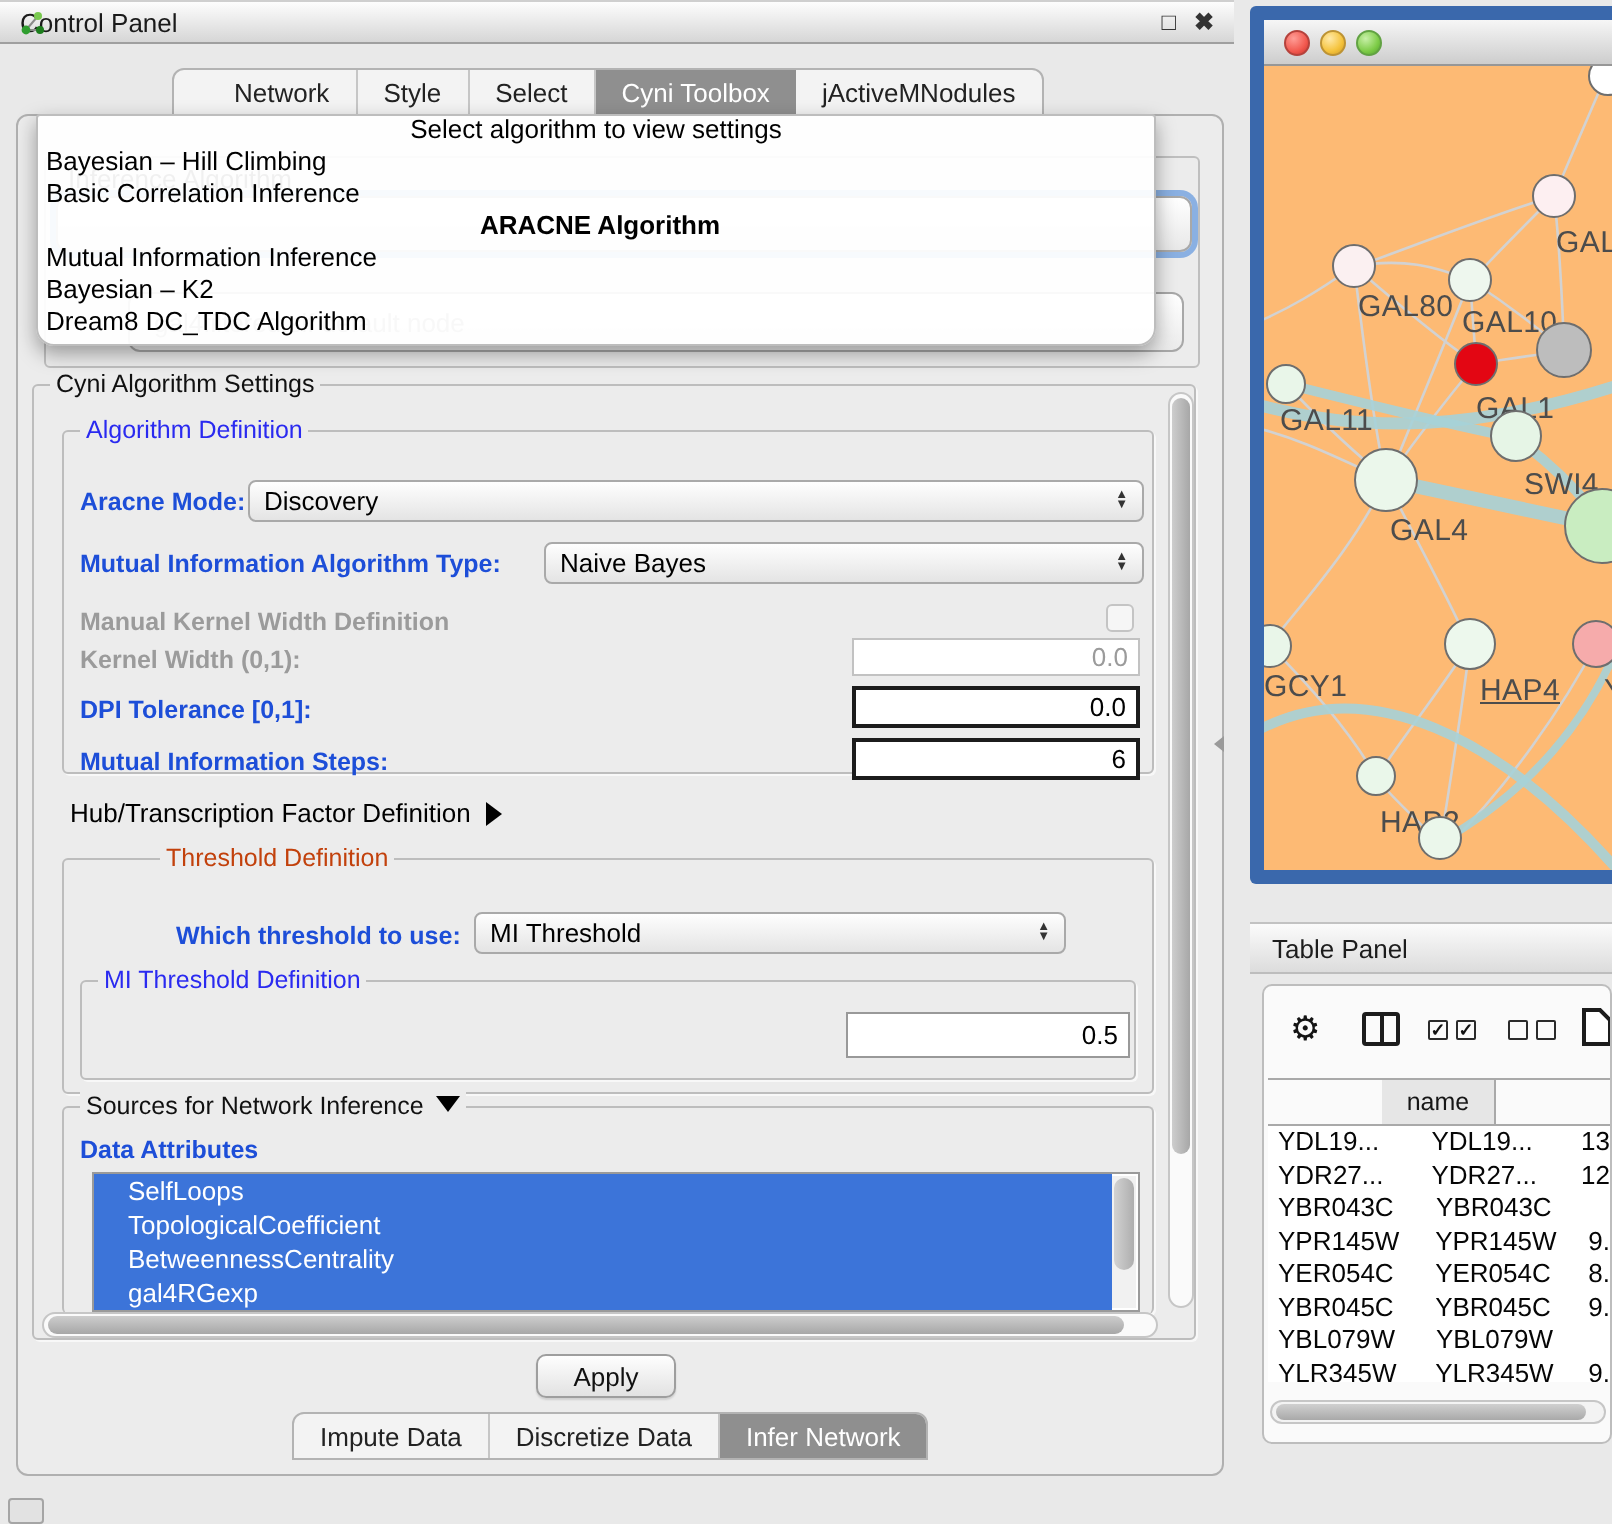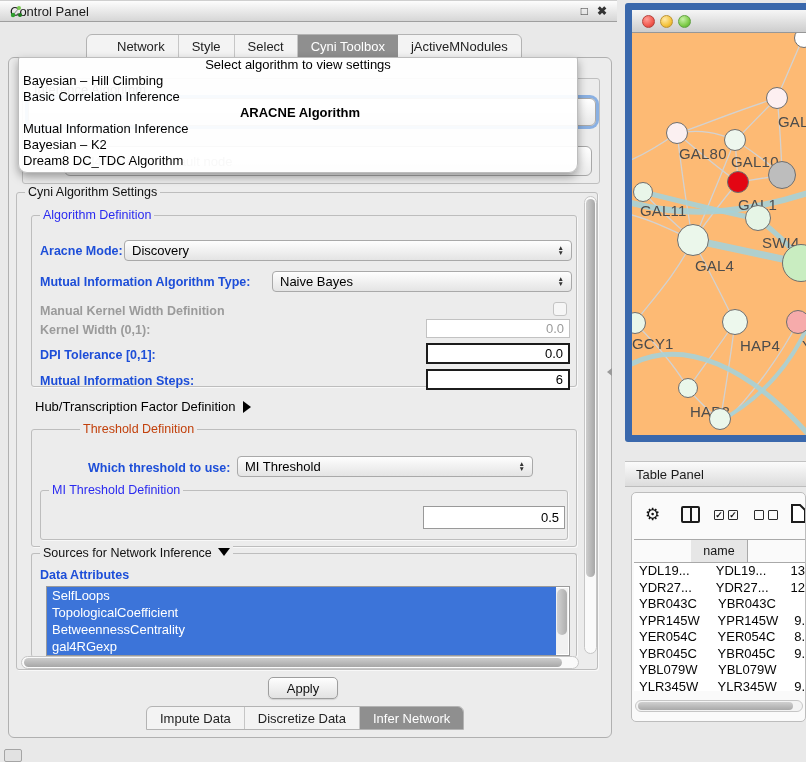--- a/index.html
+++ b/index.html
@@ -77,21 +77,21 @@
     border-radius:3px; background:#f6f6f6; }
 
   .tri-right { display:inline-block; width:0; height:0; border-top:6px solid transparent;
     border-bottom:6px solid transparent; border-left:8px solid #000; margin-left:8px; vertical-align:-2px; }
   .tri-down { display:inline-block; width:0; height:0; border-left:6px solid transparent;
     border-right:6px solid transparent; border-top:8px solid #000; margin-left:6px; vertical-align:1px; }
 
   #attr-list { position:absolute; left:14px; top:32px; width:524px; height:70px;
     background:#fff; border:1px solid #9a9a9a; overflow:hidden; }
   #attr-list .litem { height:17px; line-height:17px; font-size:13px; color:#fff;
-    background:#3c74d9; padding-left:5px; margin-right:13px; }
+    background:#3c74d9; padding-left:17px; margin-right:13px; }
   #attr-scroll { position:absolute; right:1px; top:1px; width:12px; height:66px; background:#f1f1f1; }
   #attr-scroll .thumb { position:absolute; left:1px; right:1px; top:1px; height:46px;
     background:linear-gradient(90deg,#d2d2d2,#aeaeae); border-radius:5px; }
 
   .vscroll { position:absolute; border:1px solid #c6c6c6; border-radius:7px; background:#fafafa; }
   .vscroll .thumb { position:absolute; left:1px; right:1px; border-radius:6px;
     background:linear-gradient(90deg,#cdcdcd,#a7a7a7); }
   .hscroll { position:absolute; border:1px solid #c6c6c6; border-radius:7px; background:#fafafa; }
   .hscroll .thumb { position:absolute; top:1px; bottom:1px; border-radius:6px;
     background:linear-gradient(#cdcdcd,#a7a7a7); }
@@ -370,21 +370,21 @@
         <div class="node" style="left: 1px; top: 149px; width: 20px; height: 20px; background: rgb(233, 246, 233);"></div>
         <div class="node-label" style="left: 8px; top: 169px;">GAL11</div>
         <div class="node" style="left: 113px; top: 172px; width: 26px; height: 26px; background: rgb(230, 245, 230);"></div>
         <div class="node-label" style="left: 130px; top: 201px;">SWI4</div>
         <div class="node" style="left: 45px; top: 191px; width: 32px; height: 32px; background: rgb(235, 247, 235);"></div>
         <div class="node-label" style="left: 63px; top: 224px;">GAL4</div>
         <div class="node" style="left: 150px; top: 211px; width: 38px; height: 38px; background: rgb(201, 237, 193);"></div>
         <div class="node" style="left: -8px; top: 279px; width: 22px; height: 22px; background: rgb(233, 246, 233);"></div>
         <div class="node-label" style="left: 0px; top: 302px;">GCY1</div>
         <div class="node" style="left: 90px; top: 276px; width: 26px; height: 26px; background: rgb(237, 248, 237);"></div>
-        <div class="node-label" style="left: 108px; top: 304px;">HAP4</div>
+        <div class="node-label" style="left: 108px; top: 304px; text-decoration: underline;">HAP4</div>
         <div class="node" style="left: 154px; top: 277px; width: 24px; height: 24px; background: rgb(246, 171, 171);"></div>
         <div class="node-label" style="left: 170px; top: 304px;">Y</div>
         <div class="node" style="left: 46px; top: 345px; width: 20px; height: 20px; background: rgb(234, 247, 234);"></div>
         <div class="node-label" style="left: 58px; top: 370px;">HAP2</div>
         <div class="node" style="left: 77px; top: 375px; width: 22px; height: 22px; background: rgb(235, 247, 235);"></div>
       </div>
   </div>
 
   <div class="abs" id="tp-bar">
     <span>Table Panel</span>

